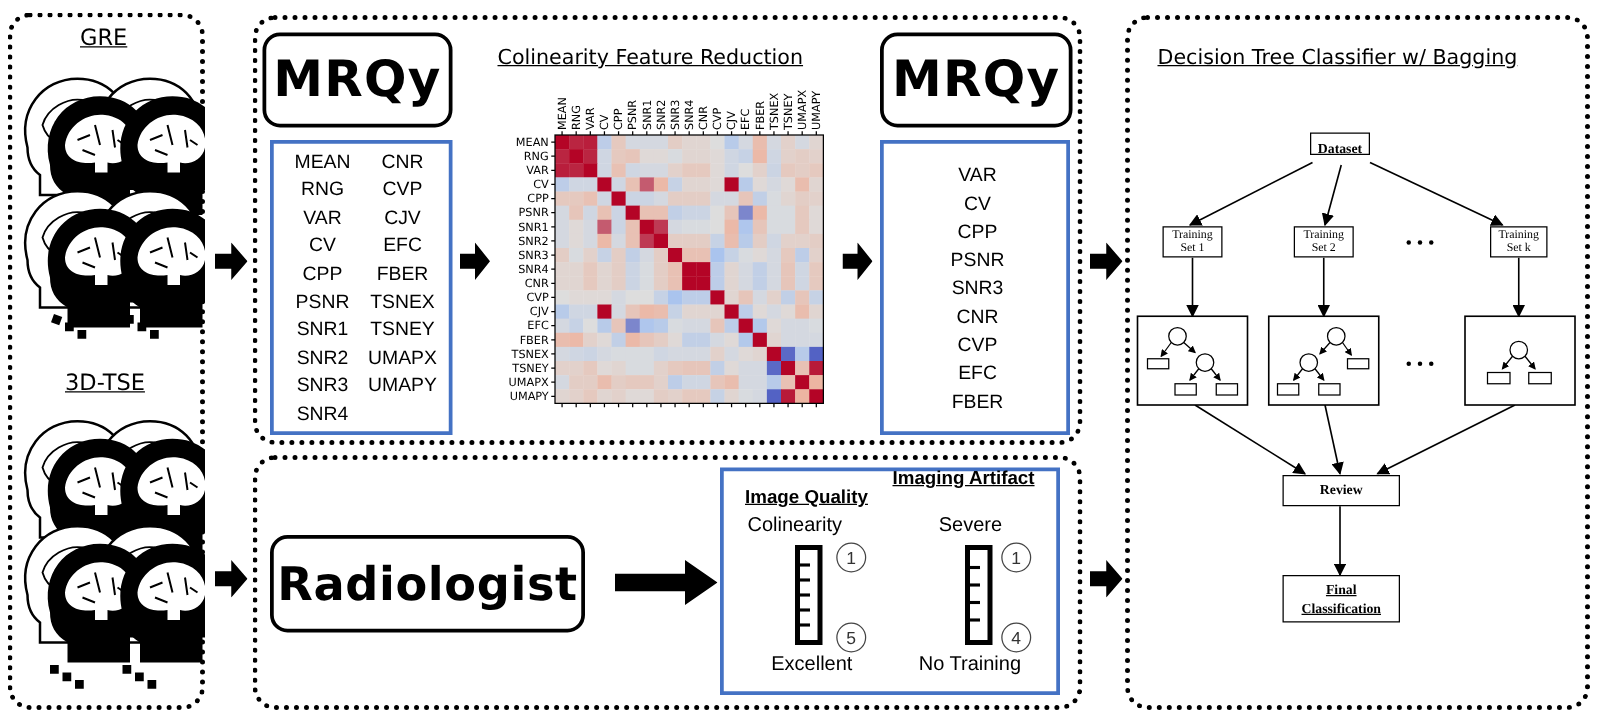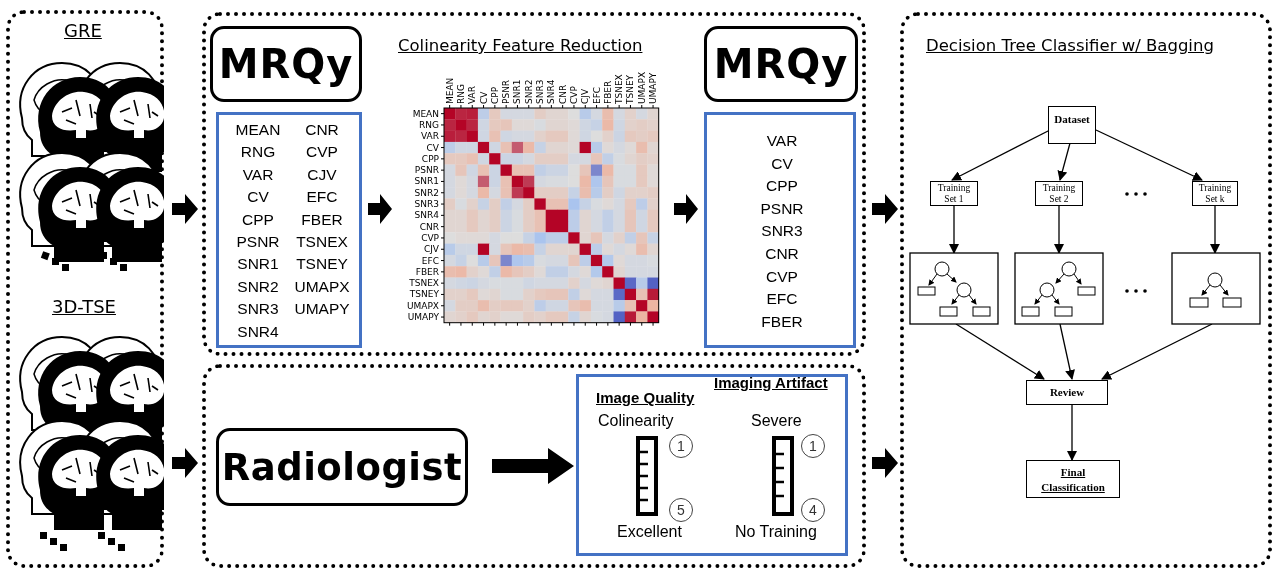--- a/index.html
+++ b/index.html
@@ -703,30 +703,30 @@
       <circle cx="236" cy="291" r="1.8"></circle>
       <circle cx="245" cy="291" r="1.8"></circle>
   </g>
   <g fill="#000">
     <circle cx="227" cy="194" r="1.8"></circle>
       <circle cx="236" cy="194" r="1.8"></circle>
       <circle cx="245" cy="194" r="1.8"></circle>
   </g>
 </svg>
 
-<div class="tree-box" style="left:1048px;top:106px;width:48px;height:38px;font-weight:bold;font-size:11px;line-height:24px;">Dataset</div>
+<div class="tree-box" style="left:1048px;top:106px;width:48px;height:18px;font-weight:bold;font-size:11px;line-height:24px;">Dataset</div>
 <div class="tree-box" style="left:930px;top:181px;width:48px;height:25px;font-size:9.5px;line-height:11px;padding-top:1px;">
   <div>Training</div>
   <div>Set 1</div>
 </div>
 <div class="tree-box" style="left:1035px;top:181px;width:48px;height:25px;font-size:9.5px;line-height:11px;padding-top:1px;">
   <div>Training</div>
   <div>Set 2</div>
 </div>
 <div class="tree-box" style="left:1192px;top:181px;width:46px;height:25px;font-size:9.5px;line-height:11px;padding-top:1px;">
   <div>Training</div>
   <div>Set k</div>
 </div>
-<div class="tree-box" style="left:1026px;top:380px;width:82px;height:25px;font-weight:bold;font-size:11px;line-height:23px;">Review</div>
+<div class="tree-box" style="left:1026px;top:380px;width:94px;height:25px;font-weight:bold;font-size:11px;line-height:23px;">Review</div>
 <div class="tree-box" style="left:1026px;top:460px;width:94px;height:38px;font-weight:bold;font-size:11px;line-height:15px;padding-top:4px;text-decoration:underline;">
   <div>Final</div>
   <div>Classification</div>
 </div>
 
 </body></html>

